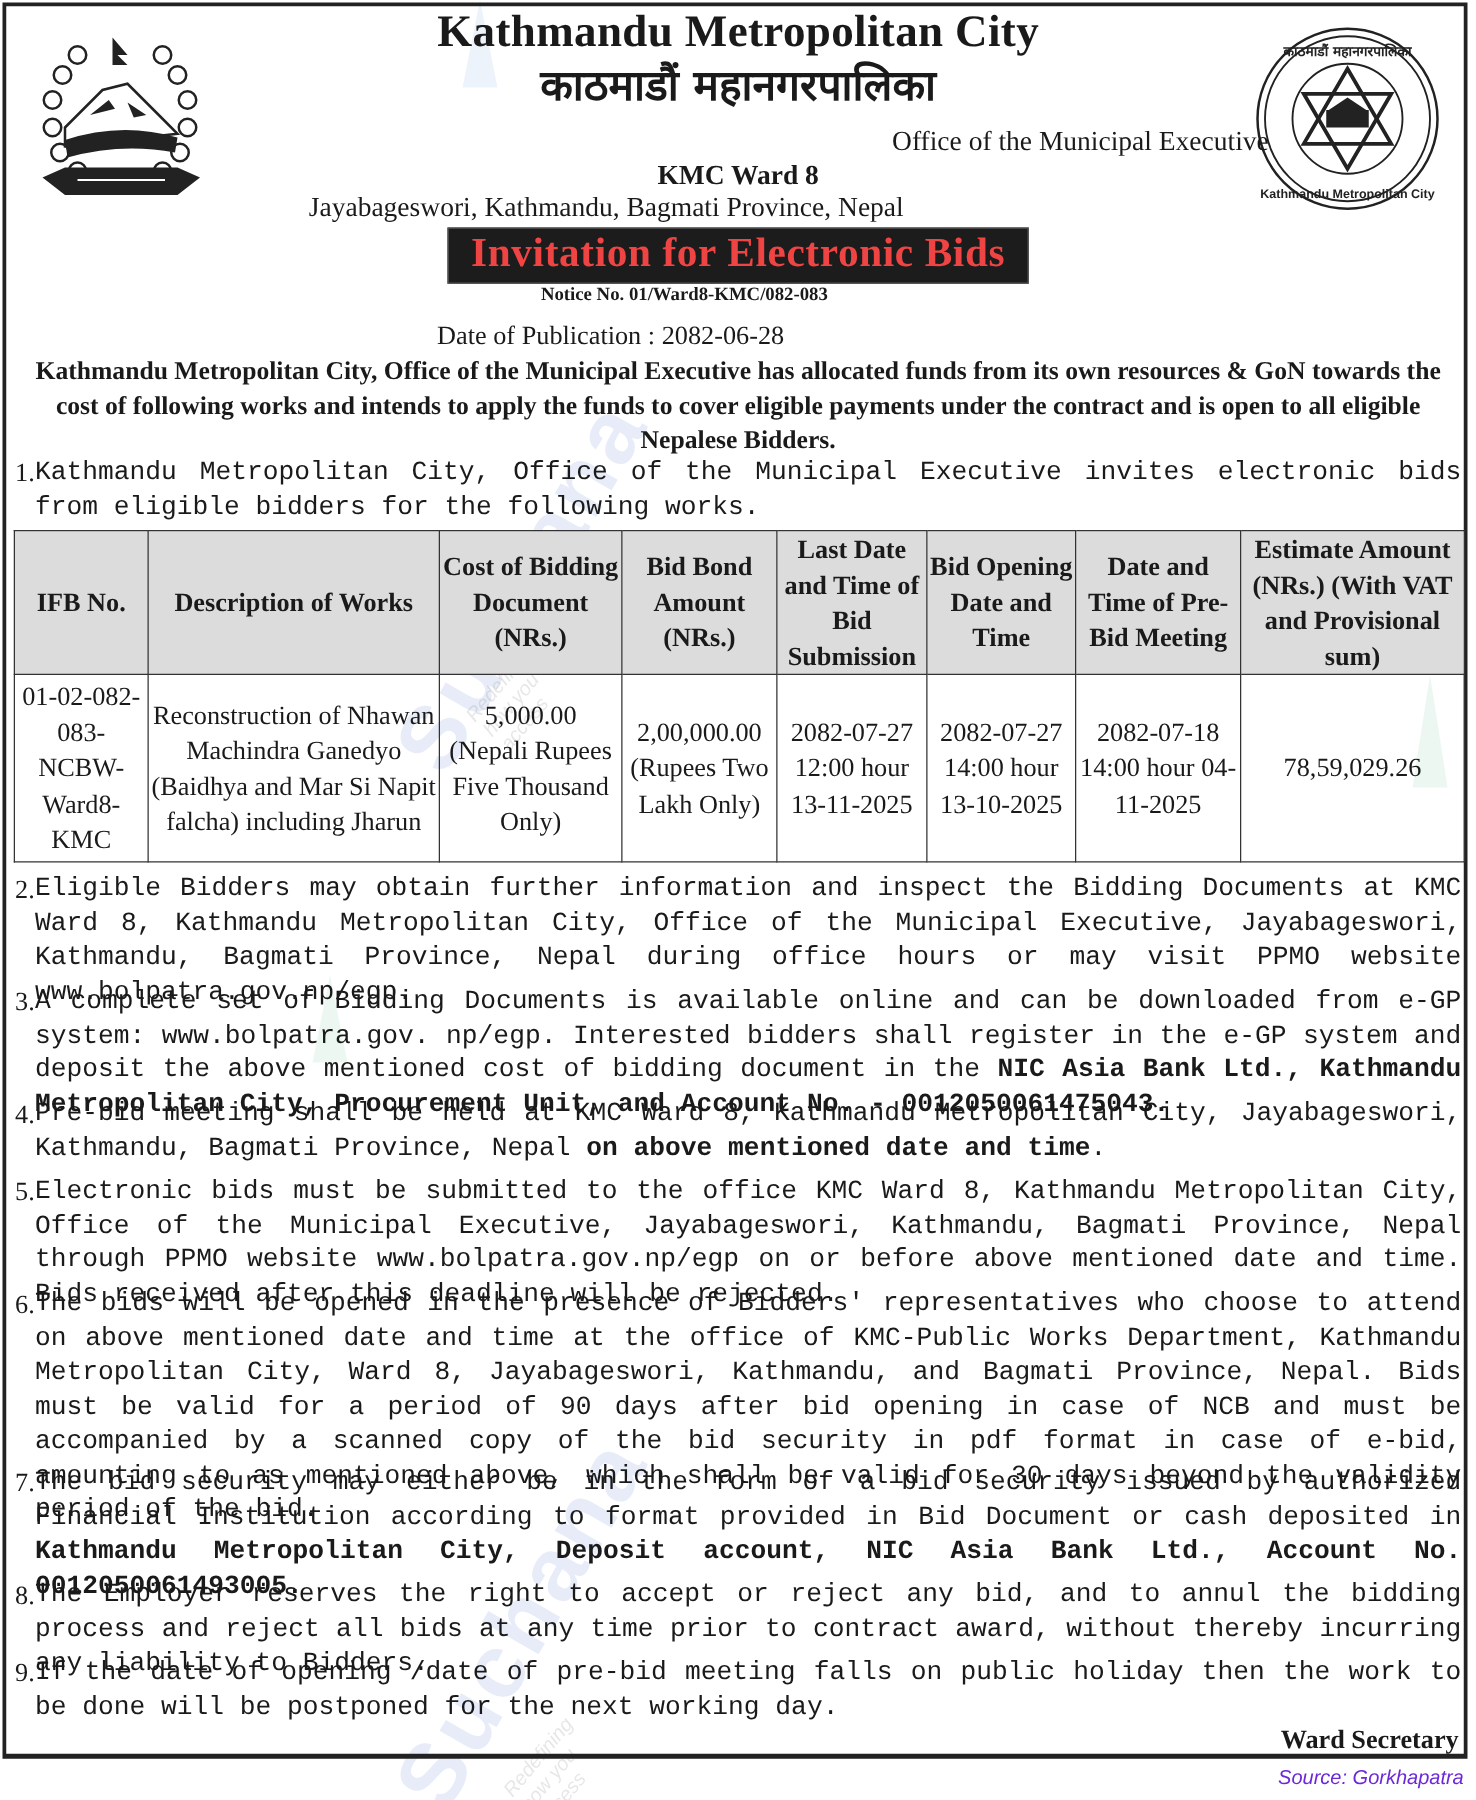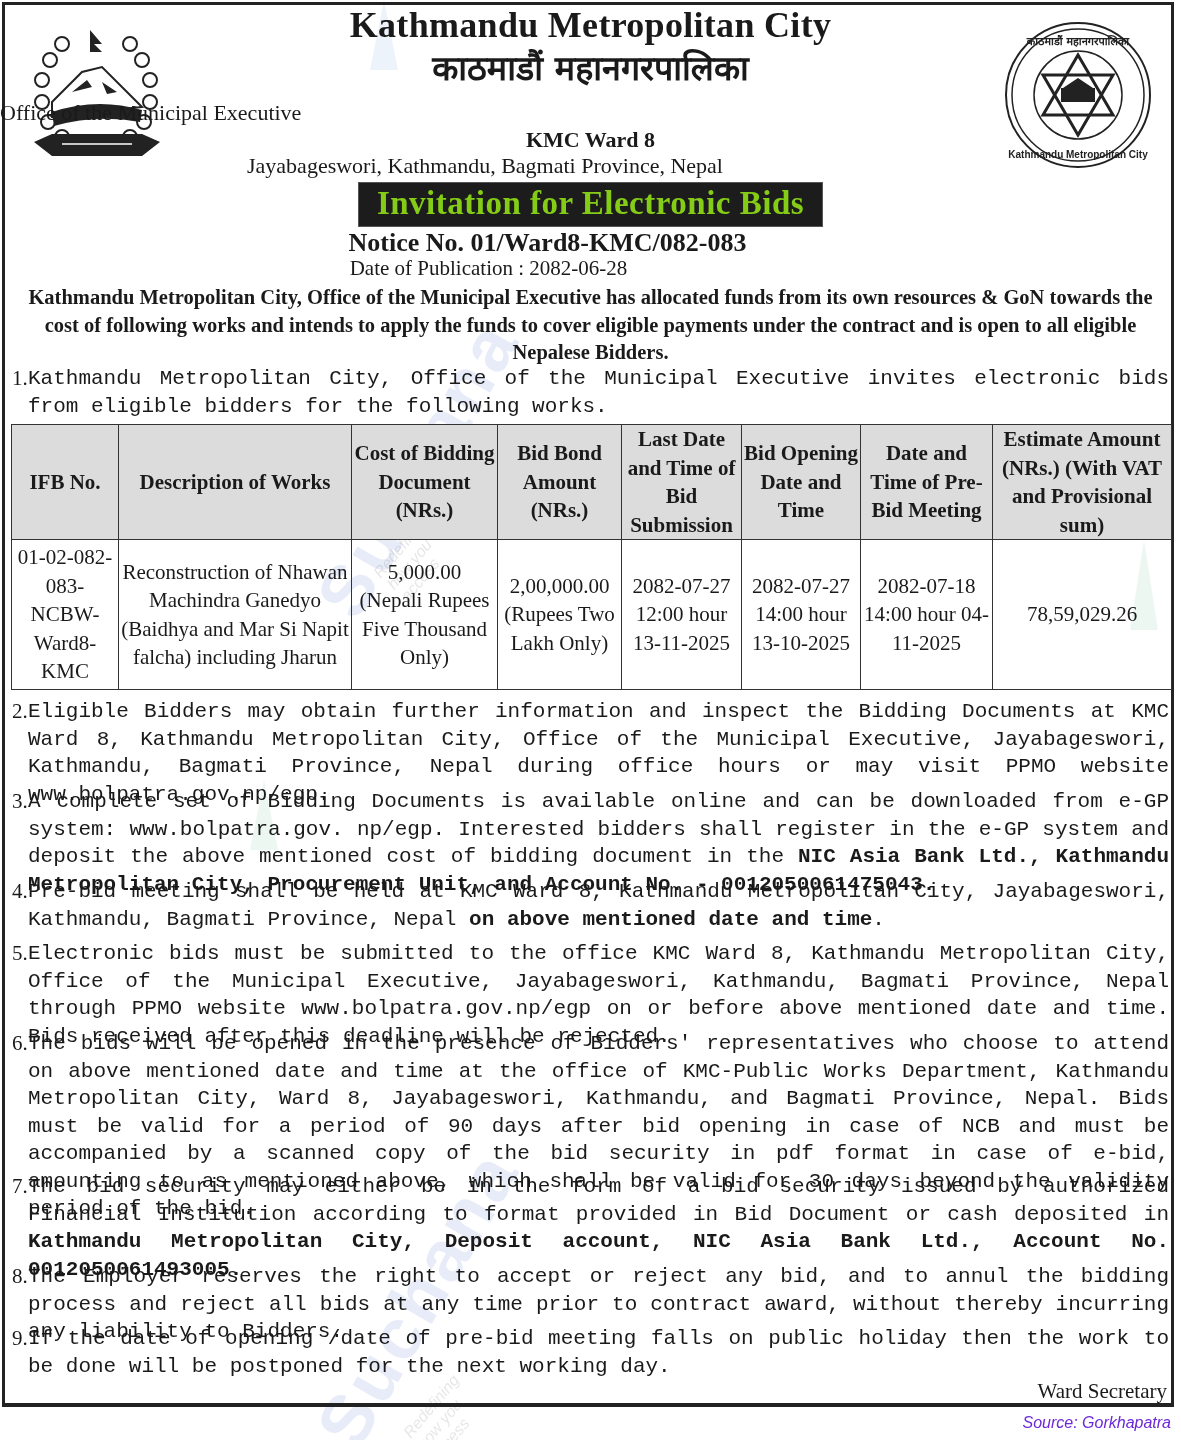--- a/index.html
+++ b/index.html
@@ -30,30 +30,30 @@
   .emblem-left { position: absolute; left: 22px; top: 22px; width: 150px; height: 140px; }
   .emblem-right { position: absolute; left: 1003px; top: 20px; width: 150px; height: 150px; }
   .title {
     position: absolute; top: 4px; left: 0; width: 1181px; text-align: center;
     font-size: 36px; font-weight: bold; letter-spacing: 0.3px;
   }
   .nepali-title {
     position: absolute; top: 44px; left: 0; width: 1181px; text-align: center;
     font-family: "DejaVu Sans", sans-serif; font-size: 34px; font-weight: bold;
   }
-  .office { position: absolute; top: 100px; width: 1015px; text-align: left; font-size: 22px; }
+  .office { position: absolute; top: 100px; width: 1015px; text-align: right; font-size: 22px; }
   .ward { position: absolute; top: 127px; width: 1181px; text-align: center; font-size: 22px; font-weight: bold; }
   .address { position: absolute; top: 153px; width: 970px; text-align: center; font-size: 22px; }
 
   .banner-wrap { position: absolute; top: 182px; width: 1181px; text-align: center; }
   .banner {
-    display: inline-block; background: #1c1c1c; color: #84cc16; font-size: 33px; font-weight: bold;
+    display: inline-block; background: #1c1c1c; color: #ef4444; font-size: 33px; font-weight: bold;
     padding: 2px 18px 4px 18px; letter-spacing: 0.5px; border: 1px solid #555;
   }
-  .notice { position: absolute; top: 228px; width: 1095px; text-align: center; font-size: 26px; font-weight: bold; }
+  .notice { position: absolute; top: 228px; width: 1095px; text-align: center; font-size: 15px; font-weight: bold; }
   .pubdate { position: absolute; top: 256px; width: 977px; text-align: center; font-size: 21px; }
   .intro {
     position: absolute; top: 284px; left: 20px; width: 1141px; text-align: center;
     font-size: 20.5px; font-weight: bold; line-height: 27.5px;
   }
 
   .para {
     position: absolute; left: 12px; width: 1157px; font-size: 21px; line-height: 27.5px;
     text-align: justify;
   }
@@ -66,21 +66,21 @@
     font-size: 21px; table-layout: fixed;
   }
   table.bids th, table.bids td {
     border: 1.5px solid #333; text-align: center; vertical-align: middle; padding: 0 2px;
     line-height: 28.5px;
   }
   table.bids th { background: #dcdcdc; font-weight: bold; height: 114px; }
   table.bids td { height: 149px; }
 
   .signature {
-    position: absolute; right: 14px; top: 1379px; font-size: 21px; font-weight: normal;
+    position: absolute; right: 14px; top: 1379px; font-size: 21px; font-weight: bold;
   }
   .source {
     position: absolute; right: 10px; top: 1414px; font-family: "Liberation Sans", "DejaVu Sans", sans-serif;
     font-style: italic; font-size: 16px; color: #6d28d9;
   }
 </style>
 </head>
 <body>
 
 <div class="watermark">

